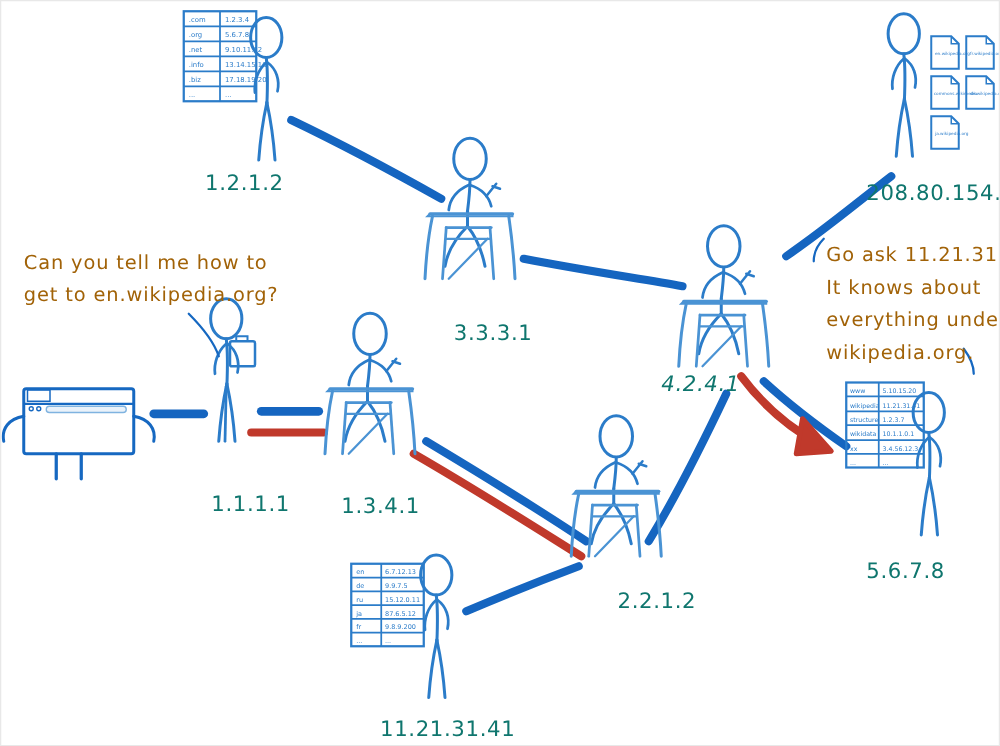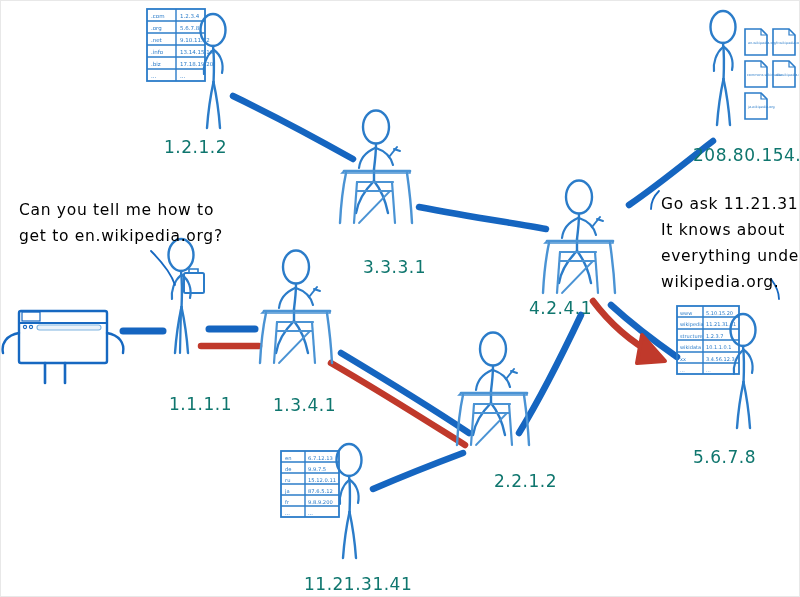--- a/index.html
+++ b/index.html
@@ -32,21 +32,21 @@
     color: #0f766e;
     font-size: 17px;
     letter-spacing: 0.5px;
     white-space: nowrap;
     text-align: center;
     -webkit-font-smoothing: antialiased;
   }
   .speech {
     position: absolute;
     font-family: "DejaVu Sans", sans-serif;
-    color: #000000;
+    color: #a16207;
     font-size: 15.5px;
     line-height: 26px;
     letter-spacing: 0.7px;
     white-space: nowrap;
   }
   .tbl-cell-text {
     font-family: "DejaVu Sans", sans-serif;
     fill: #2b7cc9;
   }
 </style>
@@ -280,21 +280,21 @@
   </div>
 
   <div class="hand-label" style="left:163px; top:136px;">1.2.1.2</div>
 
   <div class="hand-label" style="left:155px; top:393px;margin-left:13px;">1.1.1.1</div>
 
   <div class="hand-label" style="left:272px; top:382px;margin-top:12px;">1.3.4.1</div>
 
   <div class="hand-label" style="left:362px; top:232px;margin-top:24px;">3.3.3.1</div>
 
-  <div class="hand-label" style="left:528px; top:297px;">4.2.4.1</div>
+  <div class="hand-label" style="left:528px; top:297px;font-style:italic;">4.2.4.1</div>
 
   <div class="hand-label" style="left:474px; top:470px;margin-left:19px;">2.2.1.2</div>
 
   <div class="hand-label" style="left:303px; top:573px;">11.21.31.41</div>
 
   <div class="hand-label" style="left:692px; top:446px;">5.6.7.8</div>
 
   <div class="hand-label" style="left:692px; top:144px;">208.80.154.224</div>
 
 </div>

